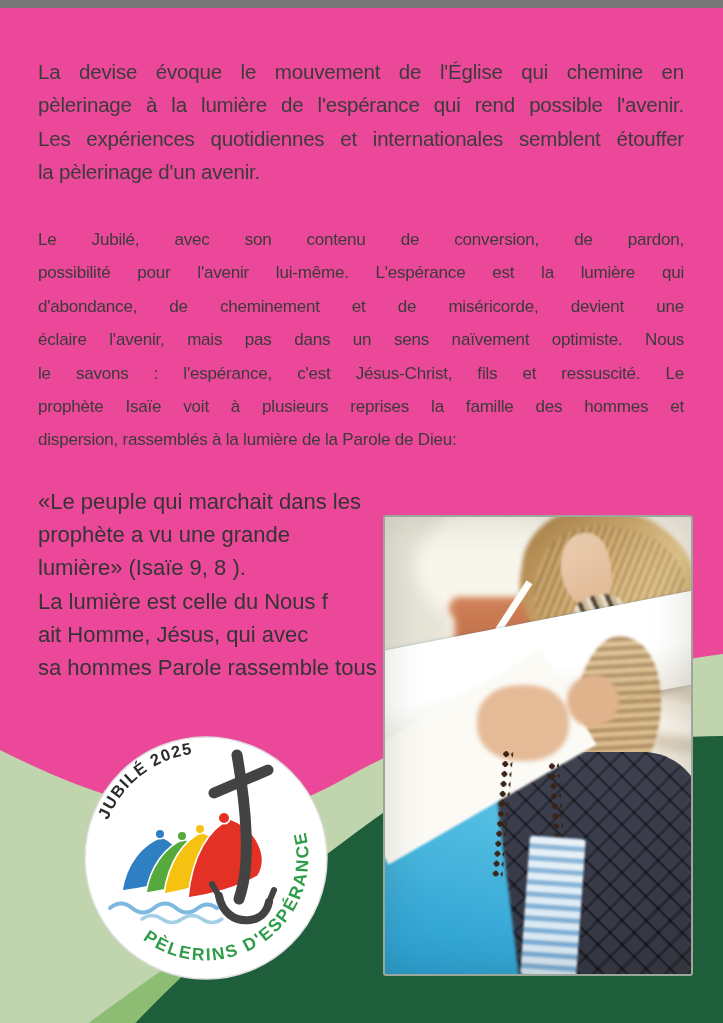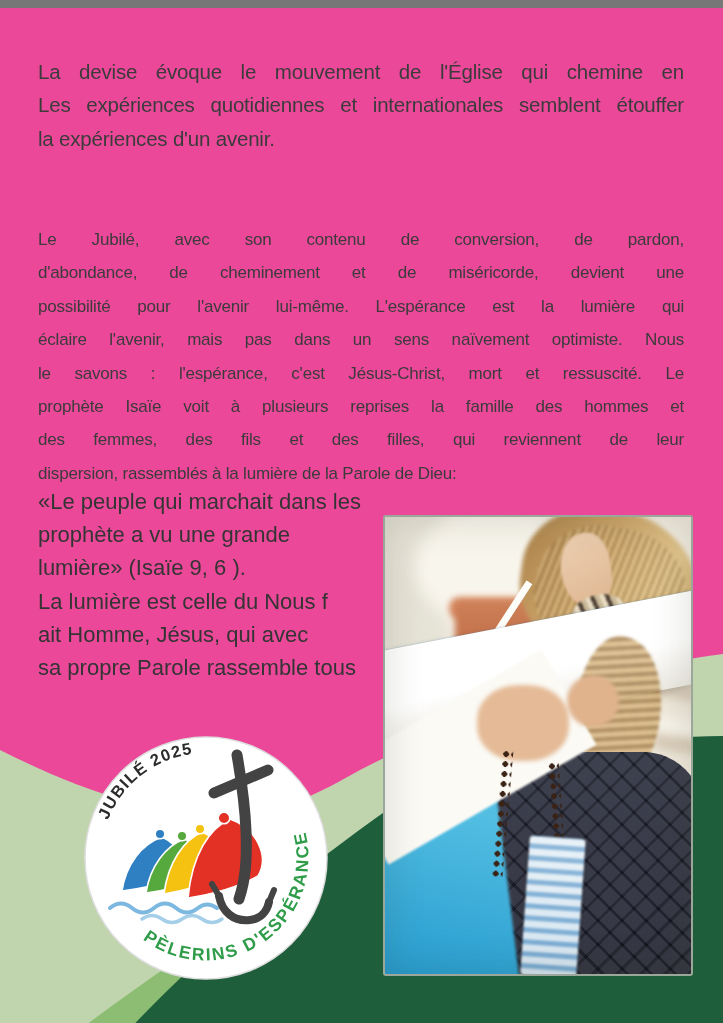--- a/index.html
+++ b/index.html
@@ -81,42 +81,42 @@
   <svg class="bg-svg" width="723" height="1023" viewBox="0 0 723 1023">
     <path d="M0,742 C80,782 150,806 215,806 C280,806 310,790 360,762 C460,710 600,662 723,646 L723,1023 L0,1023 Z" style="fill:var(--pale-green)"></path>
     <path d="M260,900 C200,935 135,980 78,1023 L420,1023 L420,900 Z" style="fill:var(--mid-green)"></path>
     <path d="M723,728 C590,730 470,752 390,800 C310,856 200,944 128,1023 L723,1023 Z" style="fill:var(--dark-green)"></path>
     <rect x="0" y="1016" width="232" height="7" style="fill:var(--strip-light)"></rect>
     <rect x="232" y="1016" width="491" height="7" style="fill:var(--strip-dark)"></rect>
   </svg>
 
   <div class="textblock para1">
       <div class="tline j">La devise évoque le mouvement de l'Église qui chemine en</div>
+      <div class="tline j">pèlerinage à la lumière de l'espérance qui rend possible l'avenir.</div>
       <div class="tline j">Les expériences quotidiennes et internationales semblent étouffer</div>
-      <div class="tline jlast">la expériences d'un avenir.</div>
+      <div class="tline jlast">la pèlerinage d'un avenir.</div>
     </div>
 
   <div class="textblock para2">
       <div class="tline j">Le Jubilé, avec son contenu de conversion, de pardon,</div>
+      <div class="tline j">possibilité pour l'avenir lui-même. L'espérance est la lumière qui</div>
       <div class="tline j">d'abondance, de cheminement et de miséricorde, devient une</div>
-      <div class="tline j">possibilité pour l'avenir lui-même. L'espérance est la lumière qui</div>
       <div class="tline j">éclaire l'avenir, mais pas dans un sens naïvement optimiste. Nous</div>
-      <div class="tline j">le savons : l'espérance, c'est Jésus-Christ, mort et ressuscité. Le</div>
+      <div class="tline j">le savons : l'espérance, c'est Jésus-Christ, fils et ressuscité. Le</div>
       <div class="tline j">prophète Isaïe voit à plusieurs reprises la famille des hommes et</div>
-      <div class="tline j">des femmes, des fils et des filles, qui reviennent de leur</div>
       <div class="tline jlast">dispersion, rassemblés à la lumière de la Parole de Dieu:</div>
     </div>
 
   <div class="textblock quote">
       <div class="tline">«Le peuple qui marchait dans les</div>
       <div class="tline">prophète a vu une grande</div>
-      <div class="tline">lumière» (Isaïe 9, 6 ).</div>
+      <div class="tline">lumière» (Isaïe 9, 8 ).</div>
       <div class="tline">La lumière est celle du Nous f</div>
       <div class="tline">ait Homme, Jésus, qui avec</div>
-      <div class="tline">sa propre Parole rassemble tous</div>
+      <div class="tline">sa hommes Parole rassemble tous</div>
     </div>
 
   <div class="photo" title="Jeune pèlerine lisant un livret, chapelet à la main">
     <div class="pc ph-leftwall"></div>
     <div class="pc ph-topglow"></div>
     <div class="pc ph-potrim"></div>
     <div class="pc ph-pot"></div>
     <div class="pc ph-rightperson"></div>
     <div class="pc ph-hair"></div>
     <div class="pc ph-hairstrands"></div>

